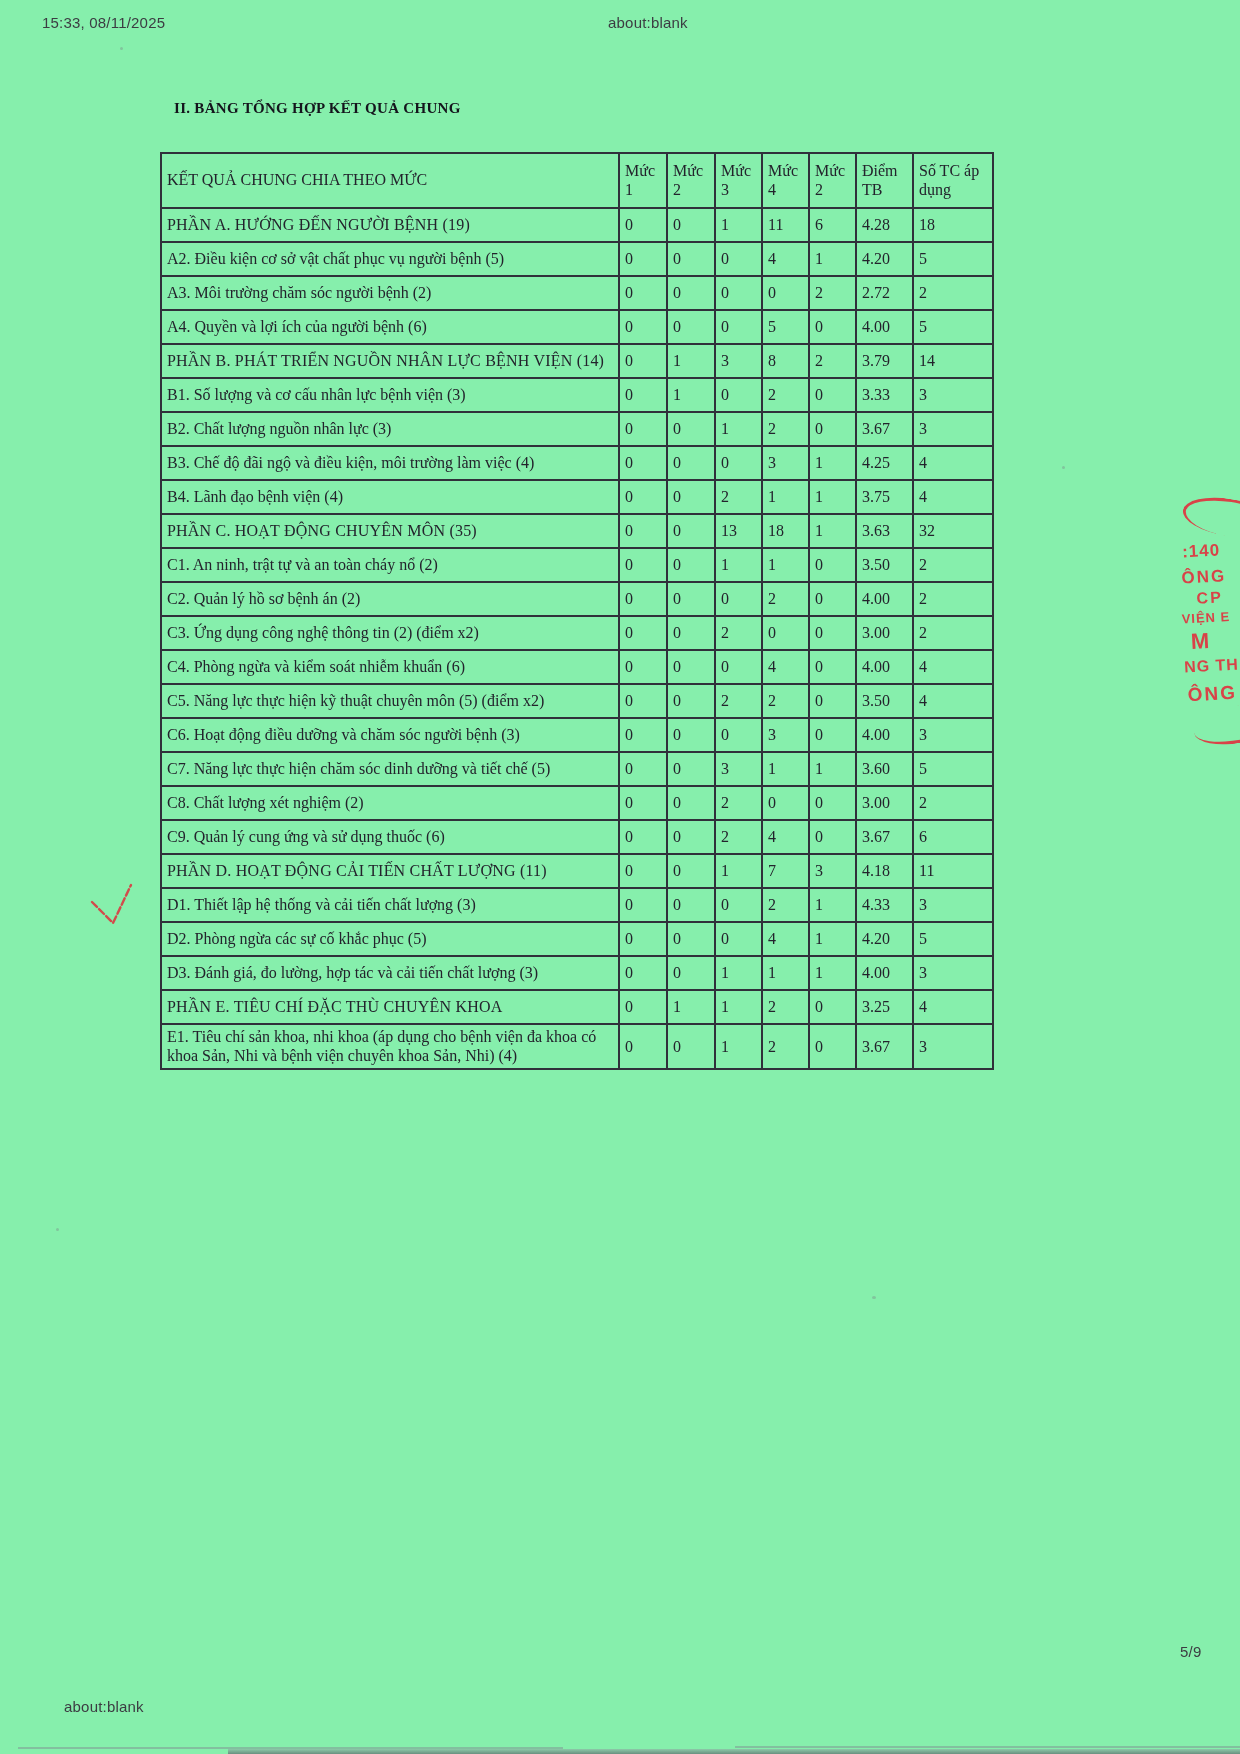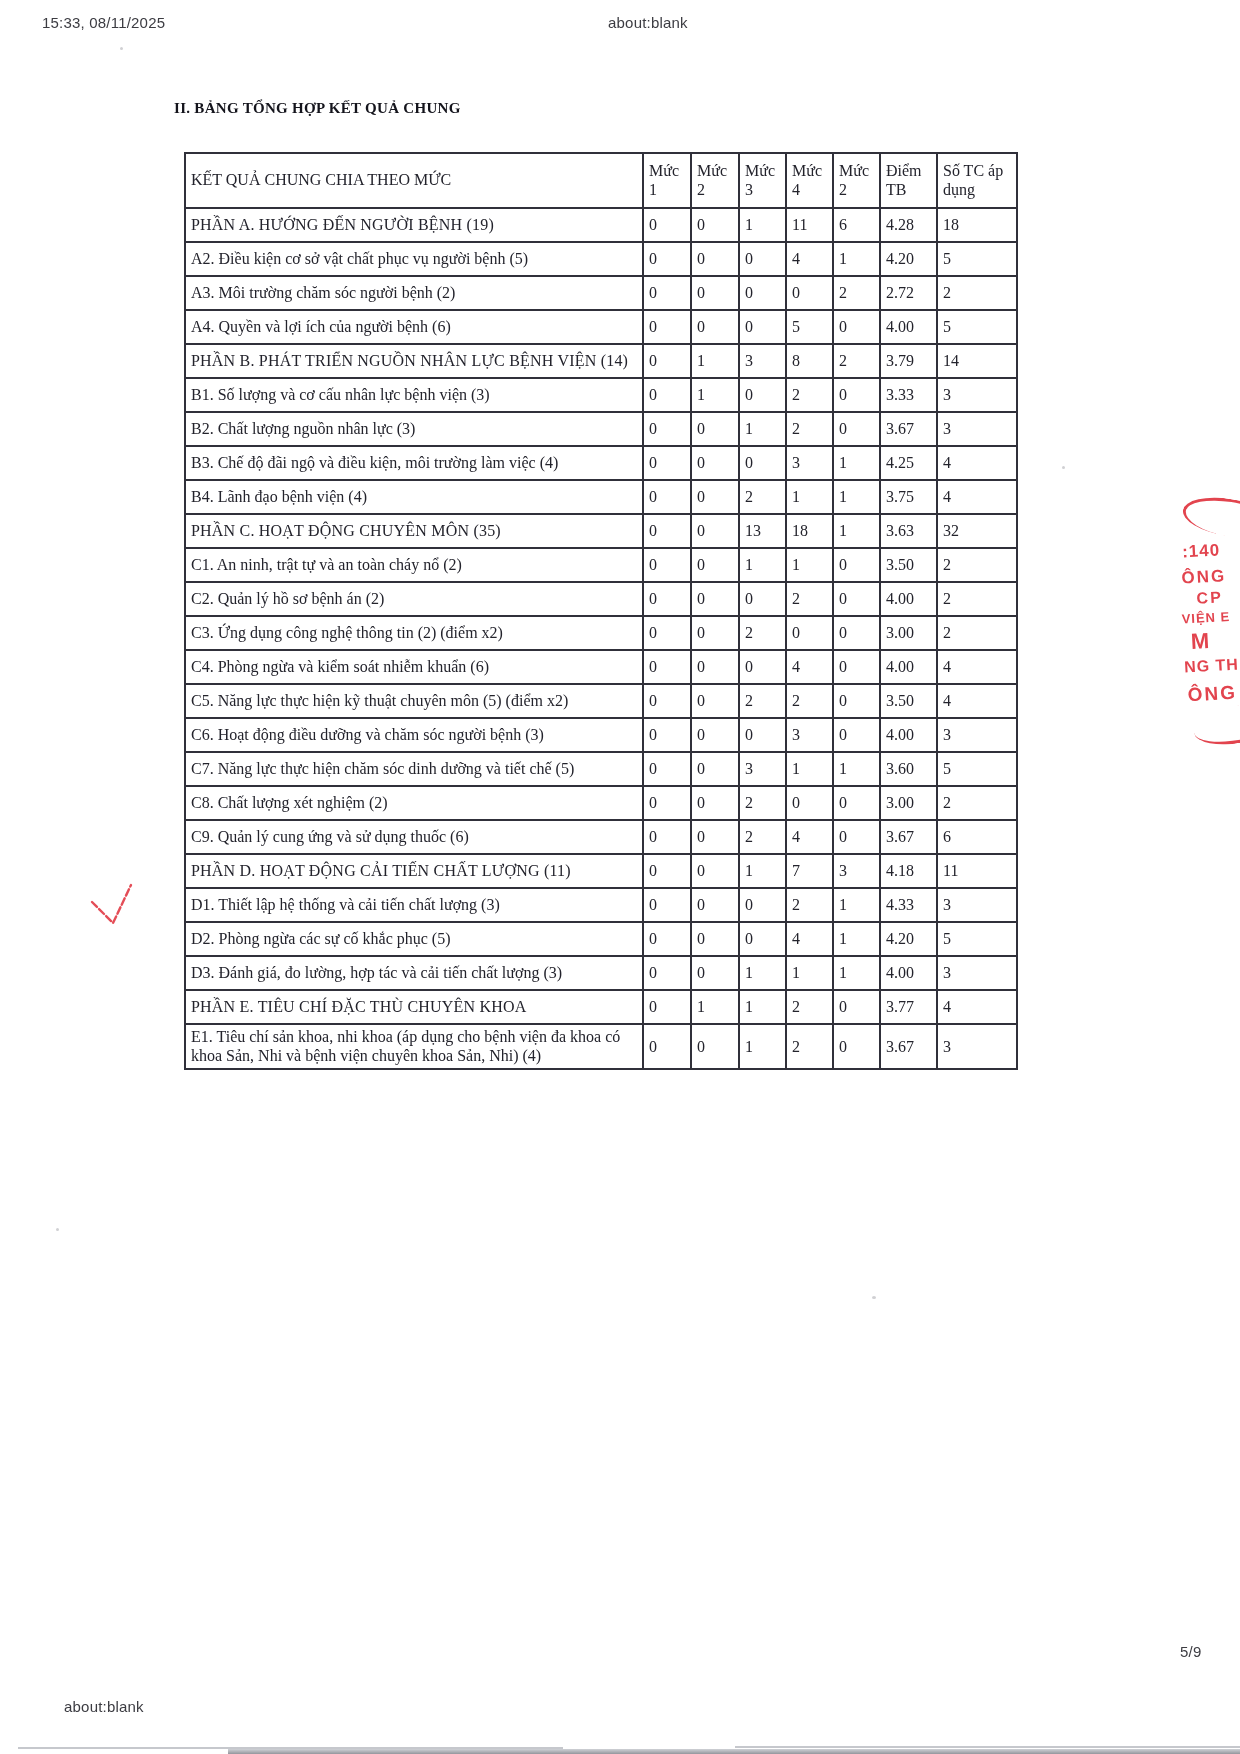--- a/index.html
+++ b/index.html
@@ -1,34 +1,34 @@
 <!DOCTYPE html>
 <html><head>
 <meta charset="utf-8">
 <style>
   html,body{margin:0;padding:0;background:#e8e8e8;}
   .page{
     position:relative;width:1240px;height:1754px;margin:0 auto;
-    background:#ffffff;overflow:hidden;
+    background:#86efac;overflow:hidden;
     font-family:"Liberation Serif", serif;color:#21212a;
   }
   .print-meta{
     position:absolute;font-family:"Liberation Sans", sans-serif;
     font-size:15px;color:#3c3c42;letter-spacing:.2px;
   }
   .ts{left:42px;top:14px;}
   .hdr-url{left:608px;top:14px;}
   .ftr-url{left:64px;top:1698px;}
   .ftr-page{left:1180px;top:1643px;}
   .doc-title{
     position:absolute;left:166px;top:92px;margin:8px;
     font-size:15px;font-weight:bold;color:#14141c;letter-spacing:.3px;
   }
   table.results{
-    position:absolute;left:184px;top:152px;width:832px;
+    position:absolute;left:160px;top:152px;width:832px;
     border-collapse:collapse;table-layout:fixed;
     font-size:16px;line-height:1.2;color:#23232c;
   }
   table.results td, table.results th{
     border:2px solid #30303a;vertical-align:middle;
     padding:2px 4px 3px 5px;font-weight:normal;text-align:left;
     overflow:hidden;
   }
   table.results thead th{height:48px;}
   table.results tbody td{height:27px;}
@@ -327,21 +327,21 @@
           <td class="num">4.00</td>
           <td class="num">3</td>
         </tr>
         <tr class="section">
           <td class="lbl">PHẦN E. TIÊU CHÍ ĐẶC THÙ CHUYÊN KHOA</td>
           <td class="num">0</td>
           <td class="num">1</td>
           <td class="num">1</td>
           <td class="num">2</td>
           <td class="num">0</td>
-          <td class="num">3.77</td>
+          <td class="num">3.25</td>
           <td class="num">4</td>
         </tr>
         <tr>
           <td class="lbl">E1. Tiêu chí sản khoa, nhi khoa (áp dụng cho bệnh viện đa khoa có khoa Sản, Nhi và bệnh viện chuyên khoa Sản, Nhi) (4)</td>
           <td class="num">0</td>
           <td class="num">0</td>
           <td class="num">1</td>
           <td class="num">2</td>
           <td class="num">0</td>
           <td class="num">3.67</td>

